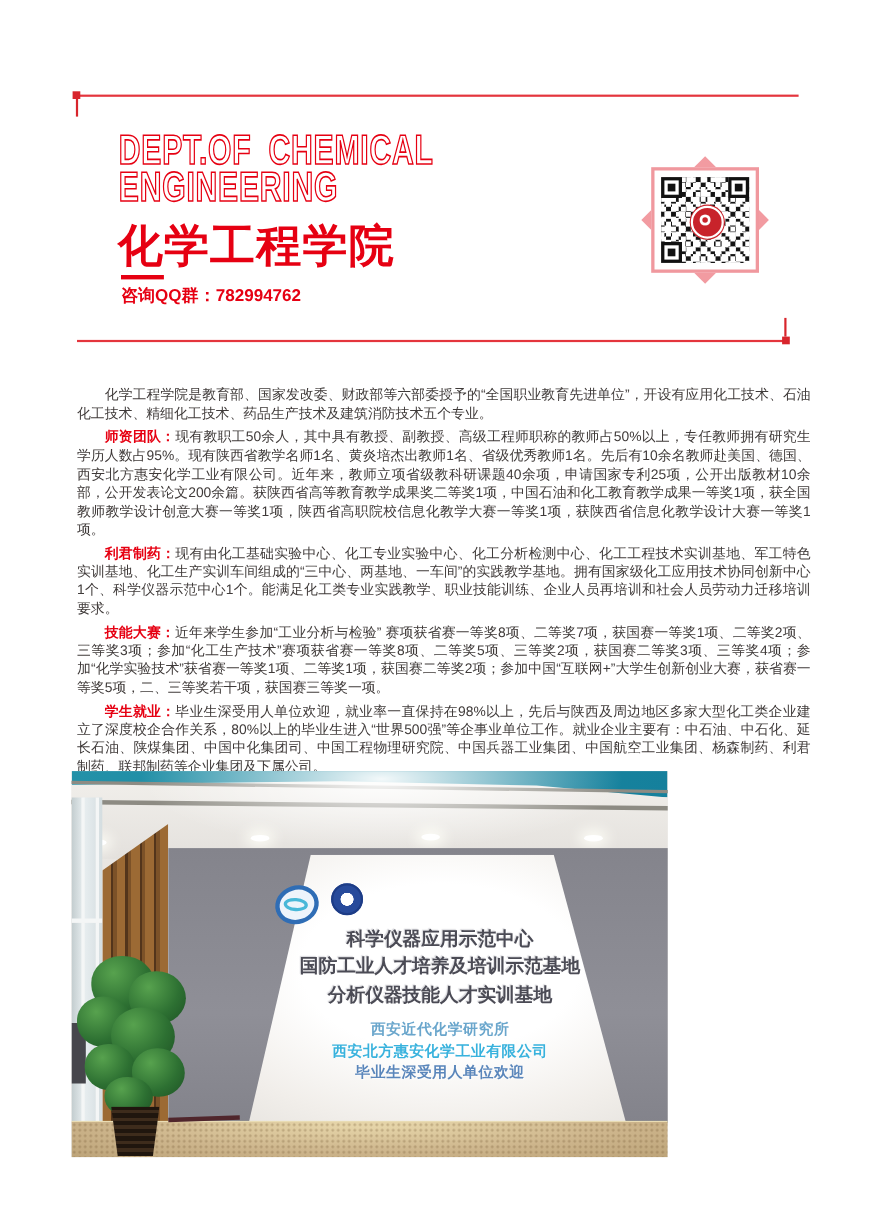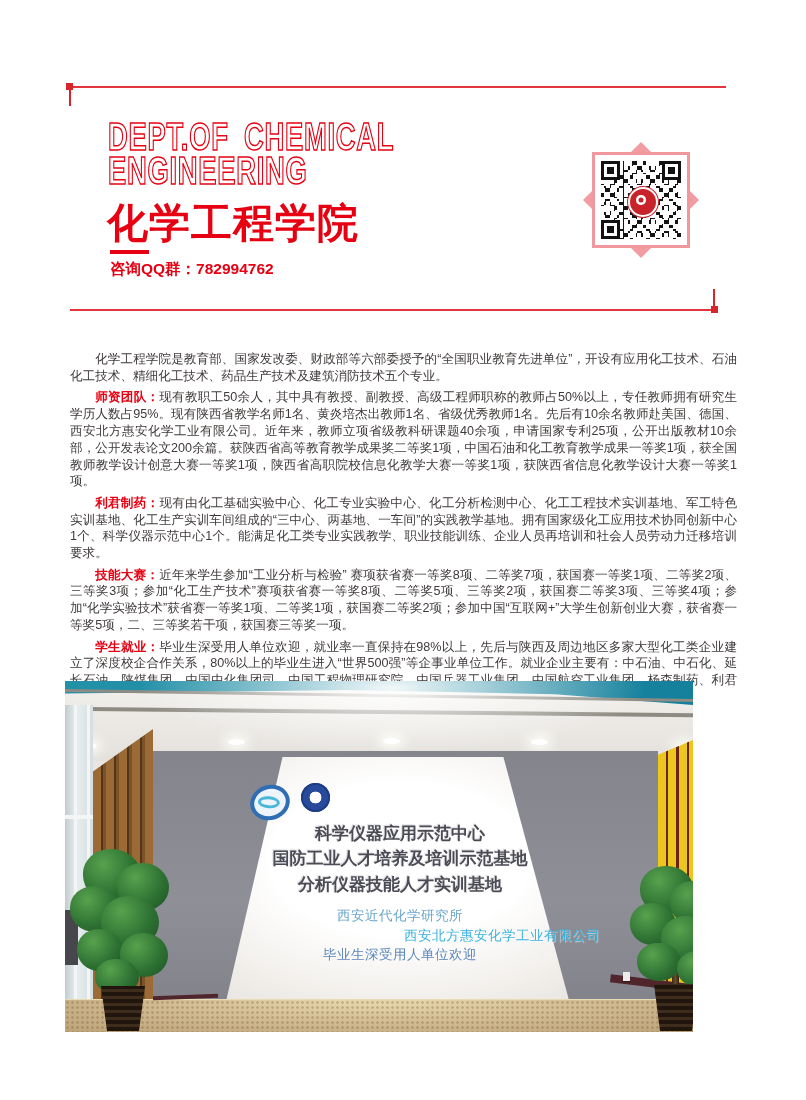--- a/index.html
+++ b/index.html
@@ -37,21 +37,21 @@
   .qr-emblem-core{position:absolute;left:6px;top:6px;width:10px;height:10px;border-radius:50%;
              background:#fff;box-shadow:inset 0 0 0 2.5px #fff, inset 0 0 0 5px #c8232b;}
 
   
   .body-text{position:absolute;left:70px;top:351px;width:667px;color:#3f3a39;
              font-size:12.6px;line-height:16.85px;text-align:justify;}
   .body-text p{margin:0 0 4.5px 0;text-indent:2em;}
   .plabel{color:#e60012;font-weight:bold;}
 
   
-  #photo{position:absolute;left:65px;top:681px;width:628px;height:351px;overflow:hidden;
+  #photo{position:absolute;left:65px;top:701px;width:542px;height:351px;overflow:hidden;
          background:#e9e6e2;}
   .ph-ceiling{position:absolute;left:0;top:0;width:100%;height:80px;
               background:linear-gradient(#f2f0ec,#e4e1dd);}
   .ph-teal{position:absolute;left:0;top:0;width:100%;height:24px;
            background:linear-gradient(90deg,#2391a8,#15809c);
            clip-path:polygon(0 0,100% 0,100% 100%,78% 55%,45% 38%,0 52%);}
   .ph-stripe{position:absolute;left:-4px;width:102%;background:#8d8b83;}
   .ph-glare{position:absolute;left:0;top:0;width:100%;height:90px;
             background:radial-gradient(ellipse at 52% 8%,rgba(255,255,255,.95),rgba(255,255,255,0) 55%);}
   .ph-light{position:absolute;width:17px;height:6px;border-radius:50%;background:#fff;
@@ -70,23 +70,23 @@
   .ph-pillar{position:absolute;left:635px;top:26px;width:19px;height:325px;
              background:linear-gradient(90deg,#f4f2ec,#e2dfd8);}
   .ph-wall{position:absolute;left:100px;top:76px;width:470px;height:244px;
            background:radial-gradient(ellipse at 50% 42%,#ffffff 38%,#f1eeea 72%,#e3e0db 100%);
            clip-path:polygon(25% 0,72% 0,86% 100%,13% 100%);
            filter:drop-shadow(0 0 9px rgba(255,255,255,.9));}
   .sign-col{position:absolute;left:135px;top:140px;width:400px;text-align:center;}
   .sign-dark{color:#4b4b55;font-weight:bold;font-size:17px;line-height:25.3px;
              text-shadow:1px 1px 1px rgba(255,255,255,.85),-1px -1px 1px rgba(40,40,60,.18);}
   .sign-col-blue{position:absolute;left:135px;top:225px;width:400px;text-align:center;}
-  .sign-blue{font-weight:normal;font-size:13.5px;line-height:19.5px;letter-spacing:.5px;
+  .sign-blue{font-weight:bold;font-size:13.5px;line-height:19.5px;letter-spacing:.5px;
              text-shadow:1px 1px 1px rgba(255,255,255,.6);}
-  .b1{color:#6aa6cc;} .b2{color:#38b2dd;text-align:right;} .b3{color:#5a86bb;}
+  .b1{color:#6aa6cc;} .b2{color:#38b2dd;} .b3{color:#5a86bb;}
   .logo-swirl{position:absolute;left:185px;top:104px;width:32px;height:27px;border-radius:50%;
               border:4px solid #2f6db5;background:#eef4fb;transform:rotate(-18deg);}
   .logo-swirl::after{content:"";position:absolute;left:4px;top:7px;width:16px;height:6px;
               border-radius:50%;border:3px solid #49b8d8;transform:rotate(22deg);}
   .logo-seal{position:absolute;left:236px;top:102px;width:29px;height:29px;border-radius:50%;
              background:radial-gradient(circle,#ffffff 0 28%,#274a9b 30% 100%);
              box-shadow:inset 0 0 0 2px #1d3c86;}
   .ph-floor{position:absolute;left:0;top:319px;width:100%;height:32px;
             background:radial-gradient(ellipse at 50% 0,#e5d4a8 10%,#cdb58c 60%,#bda479 100%);}
   .ph-floor::after{content:"";position:absolute;inset:0;

